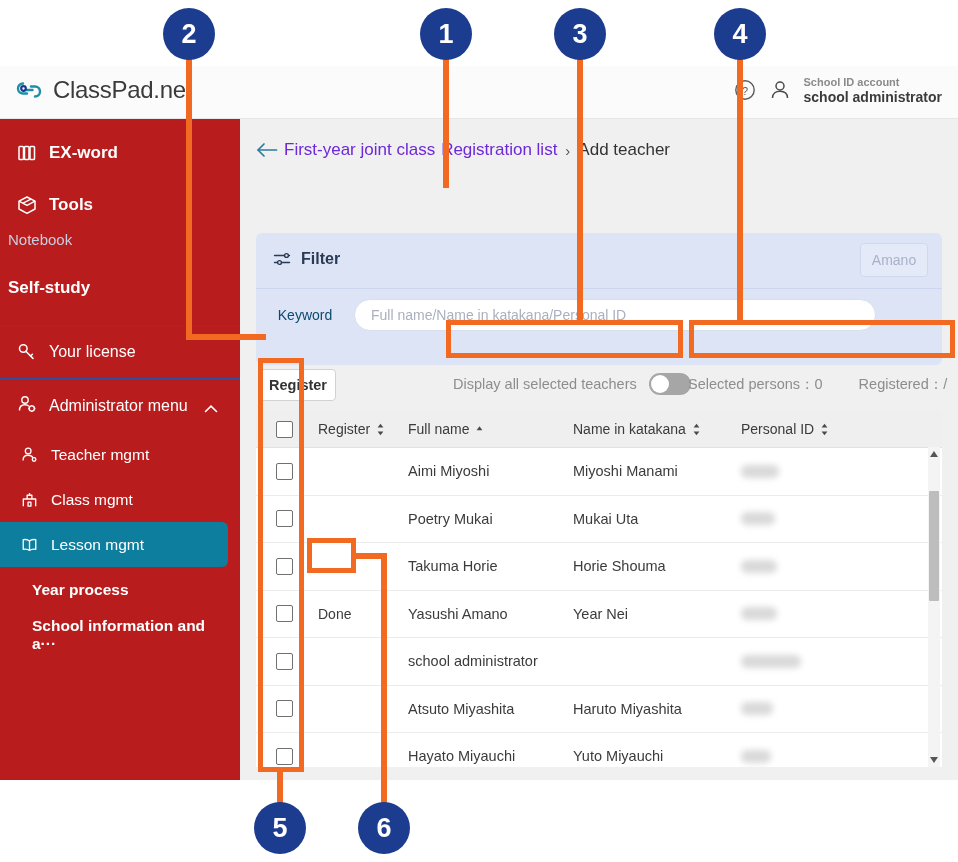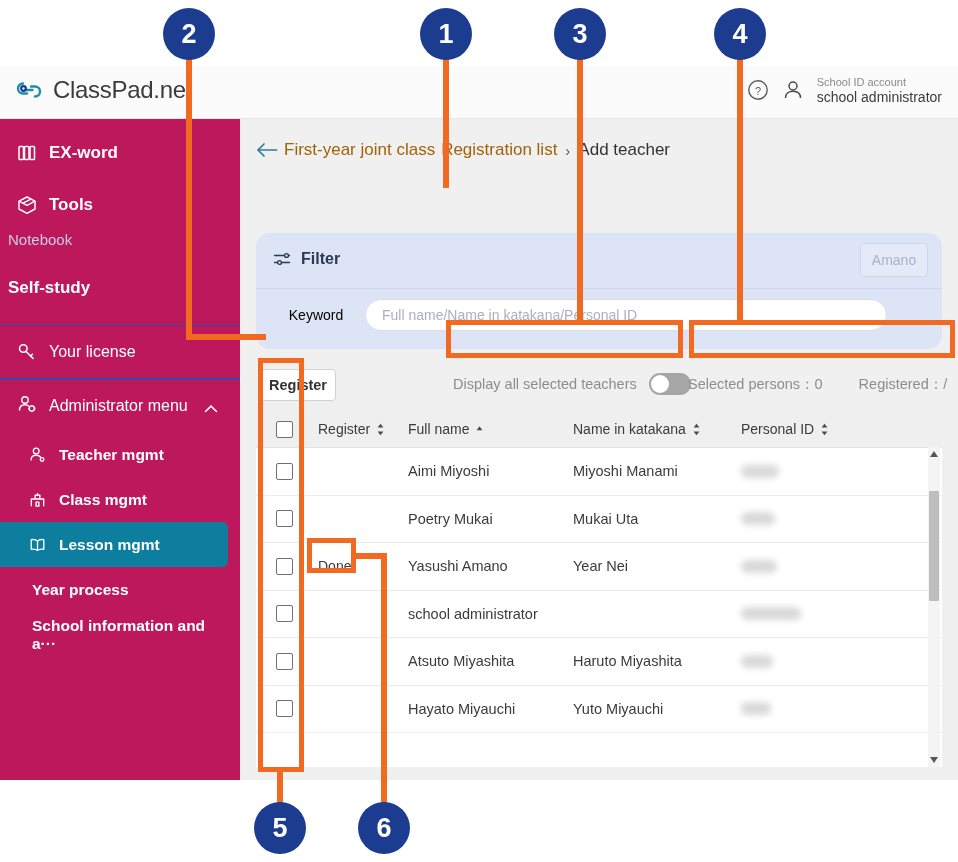--- a/index.html
+++ b/index.html
@@ -41,30 +41,30 @@
     font-size: 24px; color: #3b3b3b; letter-spacing: -0.3px;
     font-family: "Liberation Sans", sans-serif;
   }
   #header-right {
     position: absolute;
     right: 16px; top: 10px;
     display: flex; align-items: center; gap: 12px;
   }
   .help-icon { width: 22px; height: 22px; display:block; }
   .user-icon { width: 24px; height: 24px; display:block; }
-  #user-block { line-height: 1.15; }
+  #user-block { line-height: 1.15; font-weight: bold; }
   #user-block .u-small { font-size: 11px; color: #8a8a8a; display: block;}
   #user-block .u-name { font-size: 14px; color: #3b3b3b; display: block;}
 
   
   #sidebar {
     position: absolute;
     left: 0; top: 53px;
     width: 240px; height: 661px;
-    background: #be185d;
+    background: #b91c1c;
     color: #ffffff;
     overflow: hidden;
   }
   .side-group { border-bottom: 1px solid #2c4ea3; }
   .side-item {
     display: flex; align-items: center; gap: 11px;
     padding: 0 0 0 16px;
     height: 52px;
     font-size: 17px; font-weight: bold;
     color: #ffffff;
@@ -78,53 +78,52 @@
   .side-sub.bold { color: #ffffff; font-weight: bold; font-size: 17px; }
   .admin-header {
     display: flex; align-items: center; gap: 11px;
     padding-left: 16px; height: 52px;
     font-size: 16px;
     position: relative;
   }
   .admin-header .chev { position: absolute; right: 22px; top: 20px; }
   .submenu-item {
     display: flex; align-items: center; gap: 12px;
-    padding-left: 28px; height: 45px;
+    padding-left: 20px; height: 45px;
     font-size: 15.5px; color: #ffffff;
     margin-right: 12px;
     border-radius: 0 6px 6px 0;
-    font-weight: bold;
   }
   .submenu-item.active { background: #0e7e9e; }
   .submenu-item.no-icon { padding-left: 32px; }
   .submenu-item .ico { width: 19px; height: 19px; flex:none; display:block;}
 
   
   #main {
     position: absolute;
     left: 240px; top: 53px;
     width: 718px; height: 661px;
     background: #f0f0f0;
   }
   #breadcrumb {
     position: absolute; left: 16px; top: 21px;
     display: flex; align-items: center; gap: 6px;
     font-size: 17px;
   }
   #breadcrumb .back-arrow { width: 22px; height: 16px; display:block; }
-  #breadcrumb .crumb-link { color: #a16207; text-align: center; }
+  #breadcrumb .crumb-link { color: #6d28d9; text-align: center; }
   #breadcrumb .sep { color: #555; font-size: 15px; margin: 0 2px;}
   #breadcrumb .crumb-current { color: #333; }
 
   
   #filter-panel {
     position: absolute; left: 16px; top: 114px;
-    width: 686px; height: 116px;
+    width: 686px; height: 132px;
     background: #dde4f6;
-    border-radius: 14px;
+    border-radius: 6px;
     overflow: hidden;
   }
   #filter-head {
     height: 55px; position: relative;
     border-bottom: 1px solid #ccd6ee;
   }
   #filter-head .f-label {
     position: absolute; left: 16px; top: 16px;
     display: flex; align-items: center; gap: 9px;
     font-size: 16px; font-weight: bold; color: #2b3a55;
@@ -134,21 +133,21 @@
     position: absolute; right: 14px; top: 10px;
     width: 66px; height: 32px;
     border: 1px solid #cfd8ec; border-radius: 4px;
     background: #e4eaf8; color: #a8b2c8;
     font-size: 14px; display:flex; align-items:center; justify-content:center;
   }
   #keyword-row {
     position: absolute; left: 0; top: 55px; width: 100%; height: 53px;
     display: flex; align-items: center;
   }
-  #keyword-label { width: 98px; text-align:center; font-size: 14px; color:#000000;margin-left:11px; }
+  #keyword-label { width: 98px; text-align:center; font-size: 14px; color:#0c4a6e; }
   #keyword-input {
     width: 522px; height: 32px;
     border: 1px solid #d7deee; border-radius: 17px;
     background: #ffffff;
     font-size: 14px; color: #333;
     padding: 0 16px;
     box-sizing: border-box;
     outline: none;
     font-family: "Liberation Sans", sans-serif;
   }
@@ -552,20 +551,32 @@
             <div class="col-kana cell">Mukai Uta</div>
             <div class="col-pid cell">
               <span class="pid-blur" style="display: block; width: 34px;"></span>
             </div>
             <div class="col-last"></div>
           </div>
           <div class="trow">
             <div class="col-check">
               <span class="chk"></span>
             </div>
+            <div class="col-register cell"></div>
+            <div class="col-fullname cell">Takuma Horie</div>
+            <div class="col-kana cell">Horie Shouma</div>
+            <div class="col-pid cell">
+              <span class="pid-blur" style="display: block; width: 36px;"></span>
+            </div>
+            <div class="col-last"></div>
+          </div>
+          <div class="trow">
+            <div class="col-check">
+              <span class="chk"></span>
+            </div>
             <div class="col-register cell"><span class="badge-done">Done</span></div>
             <div class="col-fullname cell">Yasushi Amano</div>
             <div class="col-kana cell">Year Nei</div>
             <div class="col-pid cell">
               <span class="pid-blur" style="display: block; width: 36px;"></span>
             </div>
             <div class="col-last"></div>
           </div>
           <div class="trow">
             <div class="col-check">

